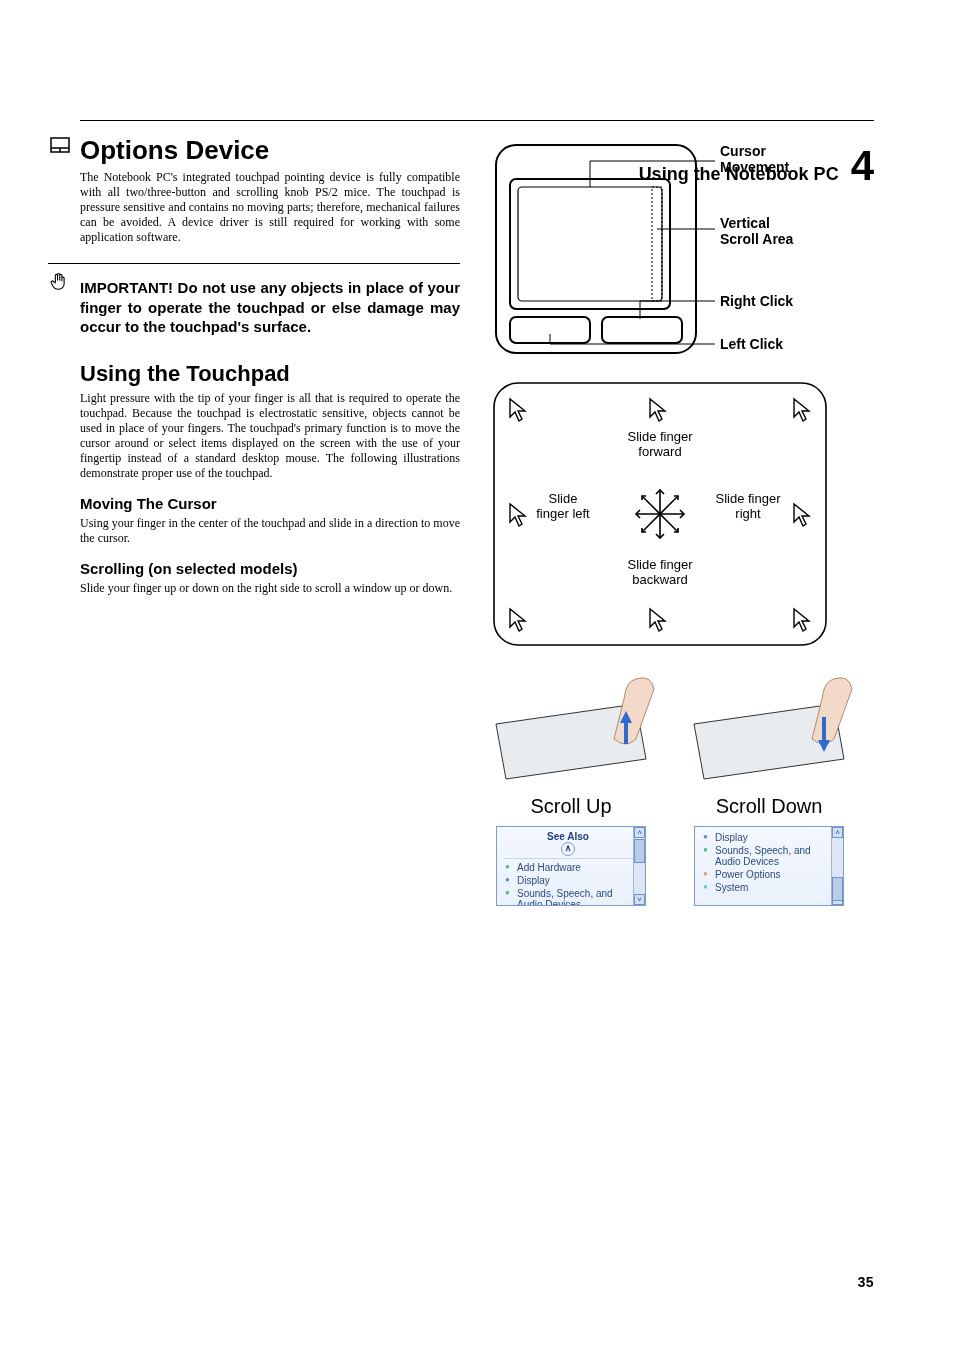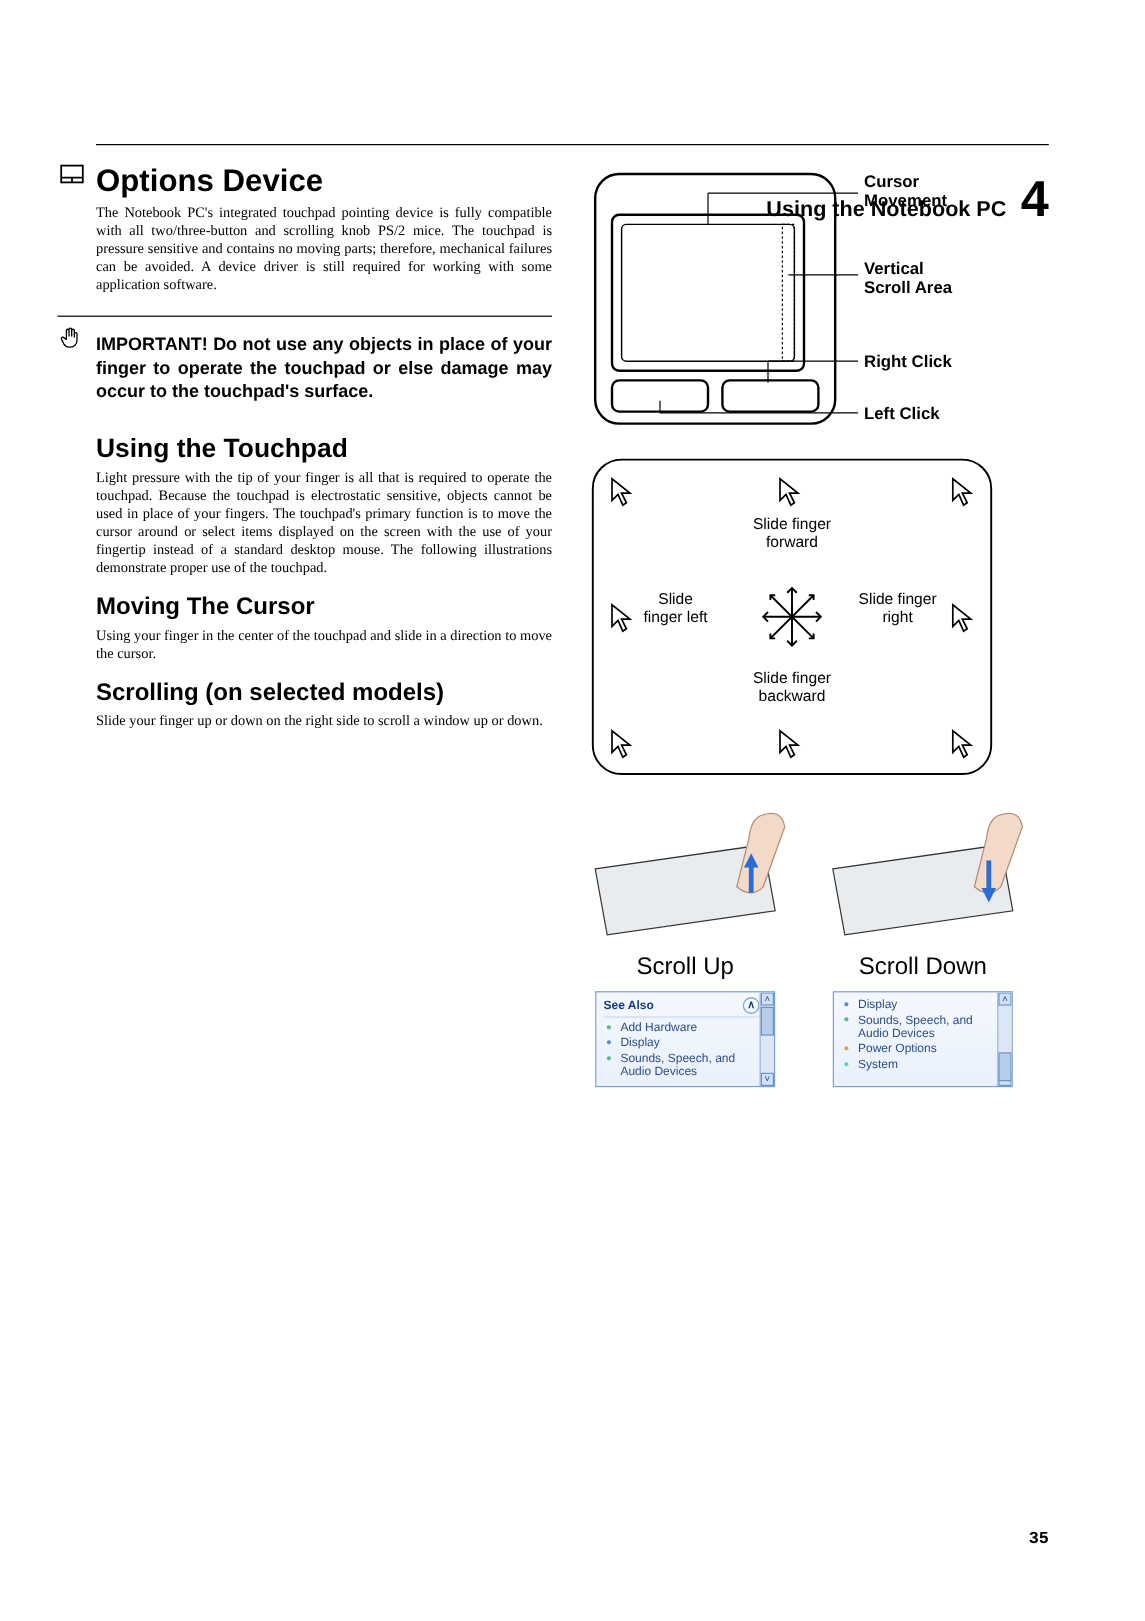--- a/index.html
+++ b/index.html
@@ -55,21 +55,21 @@
   }
   h2.sub {
     font-family: Arial, Helvetica, sans-serif;
     font-weight: bold;
     font-size: 22px;
     margin: 24px 0 4px 0;
   }
   h3.subsub {
     font-family: Arial, Helvetica, sans-serif;
     font-weight: bold;
-    font-size: 20px;
+    font-size: 15px;
     margin: 14px 0 2px 0;
   }
   p.body {
     font-size: 12px;
     line-height: 1.25;
     text-align: justify;
     margin: 4px 0;
   }
   p.important {
     font-family: Arial, Helvetica, sans-serif;
@@ -196,20 +196,21 @@
   .panel-title {
     color:#1a3e7e;
     font-weight:bold;
     font-size:10px;
     border-bottom:1px solid #c8d7ef;
     padding-bottom:2px;
     margin-bottom:2px;
     display:flex;
     justify-content:space-between;
     align-items:center;
+    flex-direction:column;
   }
   .panel-item { color:#2a4d82; padding:1px 0 1px 14px; position:relative; }
   .panel-item::before {
     content:"●";
     position:absolute; left:2px; top:1px;
     font-size:8px;
     color:#5b8;
   }
   .panel-item.disp::before { color:#5a8fd6; }
   .panel-item.pow::before { color:#d6a75a; }

